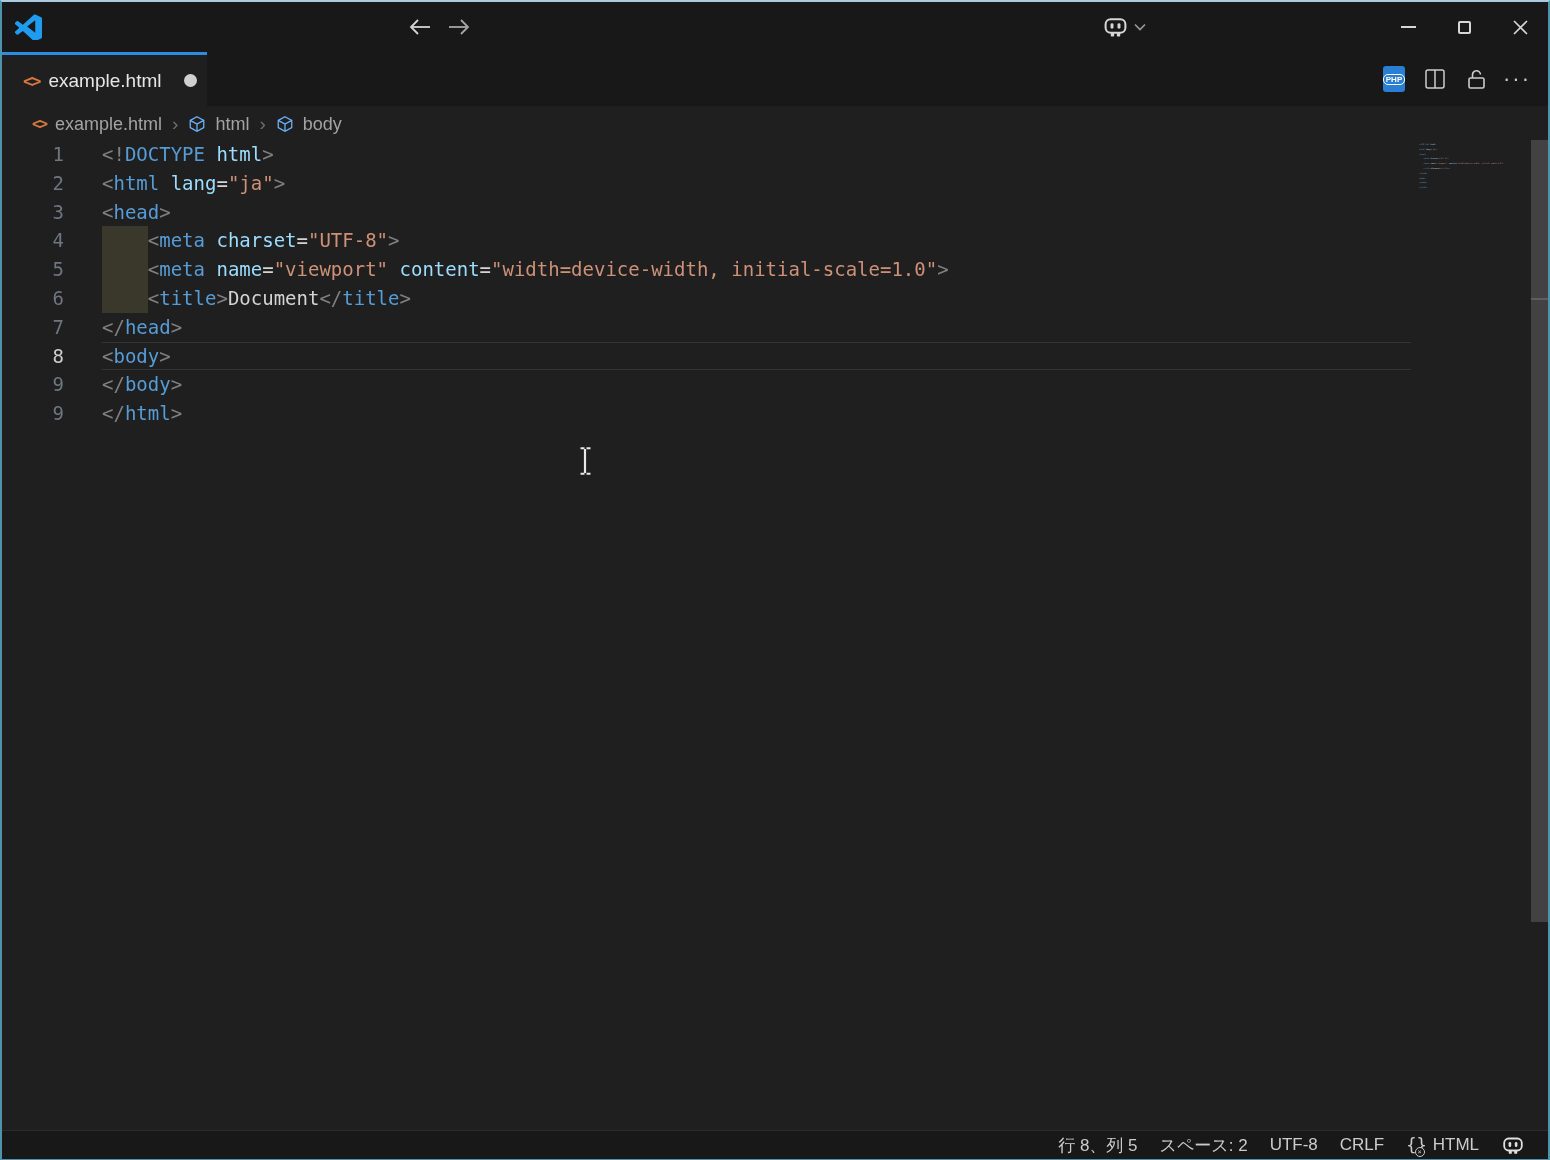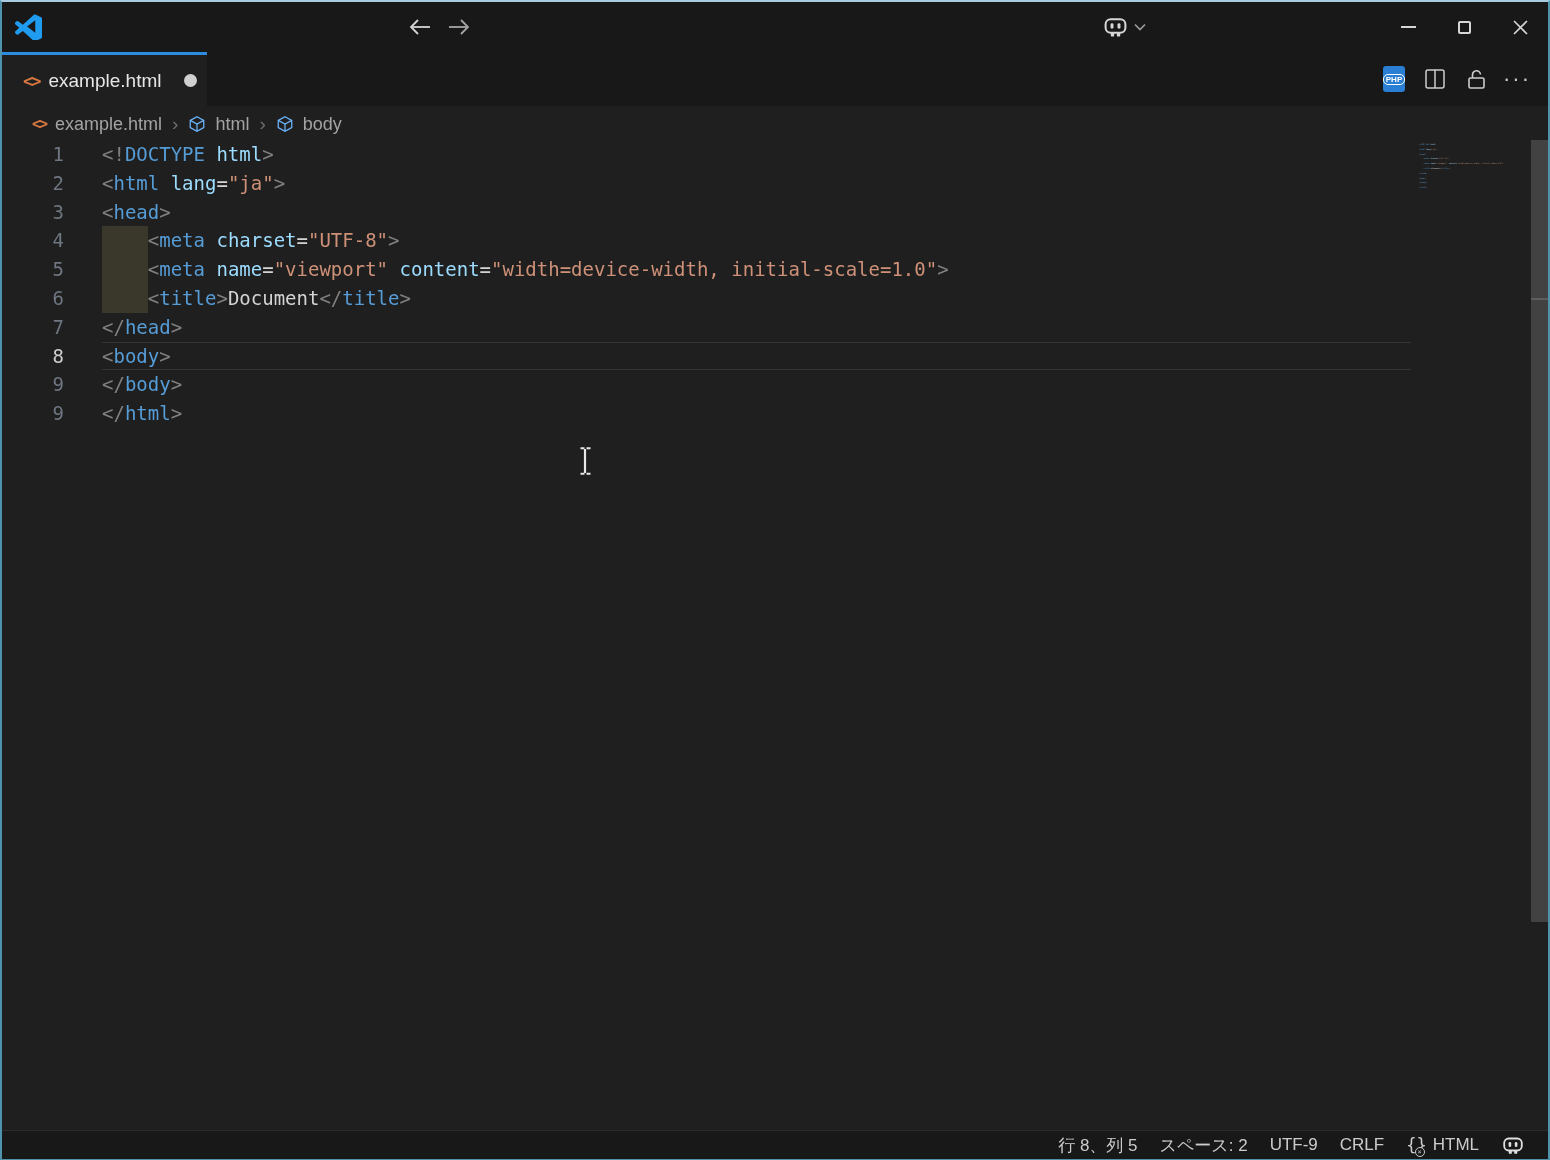--- a/index.html
+++ b/index.html
@@ -202,21 +202,21 @@
   </div>
 
   <div class="statusbar">
     <div class="sb-item">
         <span>行 8、列 5</span>
       </div>
     <div class="sb-item">
         <span>スペース: 2</span>
       </div>
     <div class="sb-item">
-        <span>UTF-9</span>
+        <span>UTF-8</span>
       </div>
     <div class="sb-item">
         <span>CRLF</span>
       </div>
     <div class="sb-item">
       <span class="braces-wrap"><span>{</span><span>}</span><span class="braces-badge">×</span></span>
       <span>HTML</span>
     </div>
     <div class="sb-item">
       <svg width="24" height="24" viewBox="0 0 24 24" fill="none" stroke="#e0e0e0" stroke-width="1.8">

